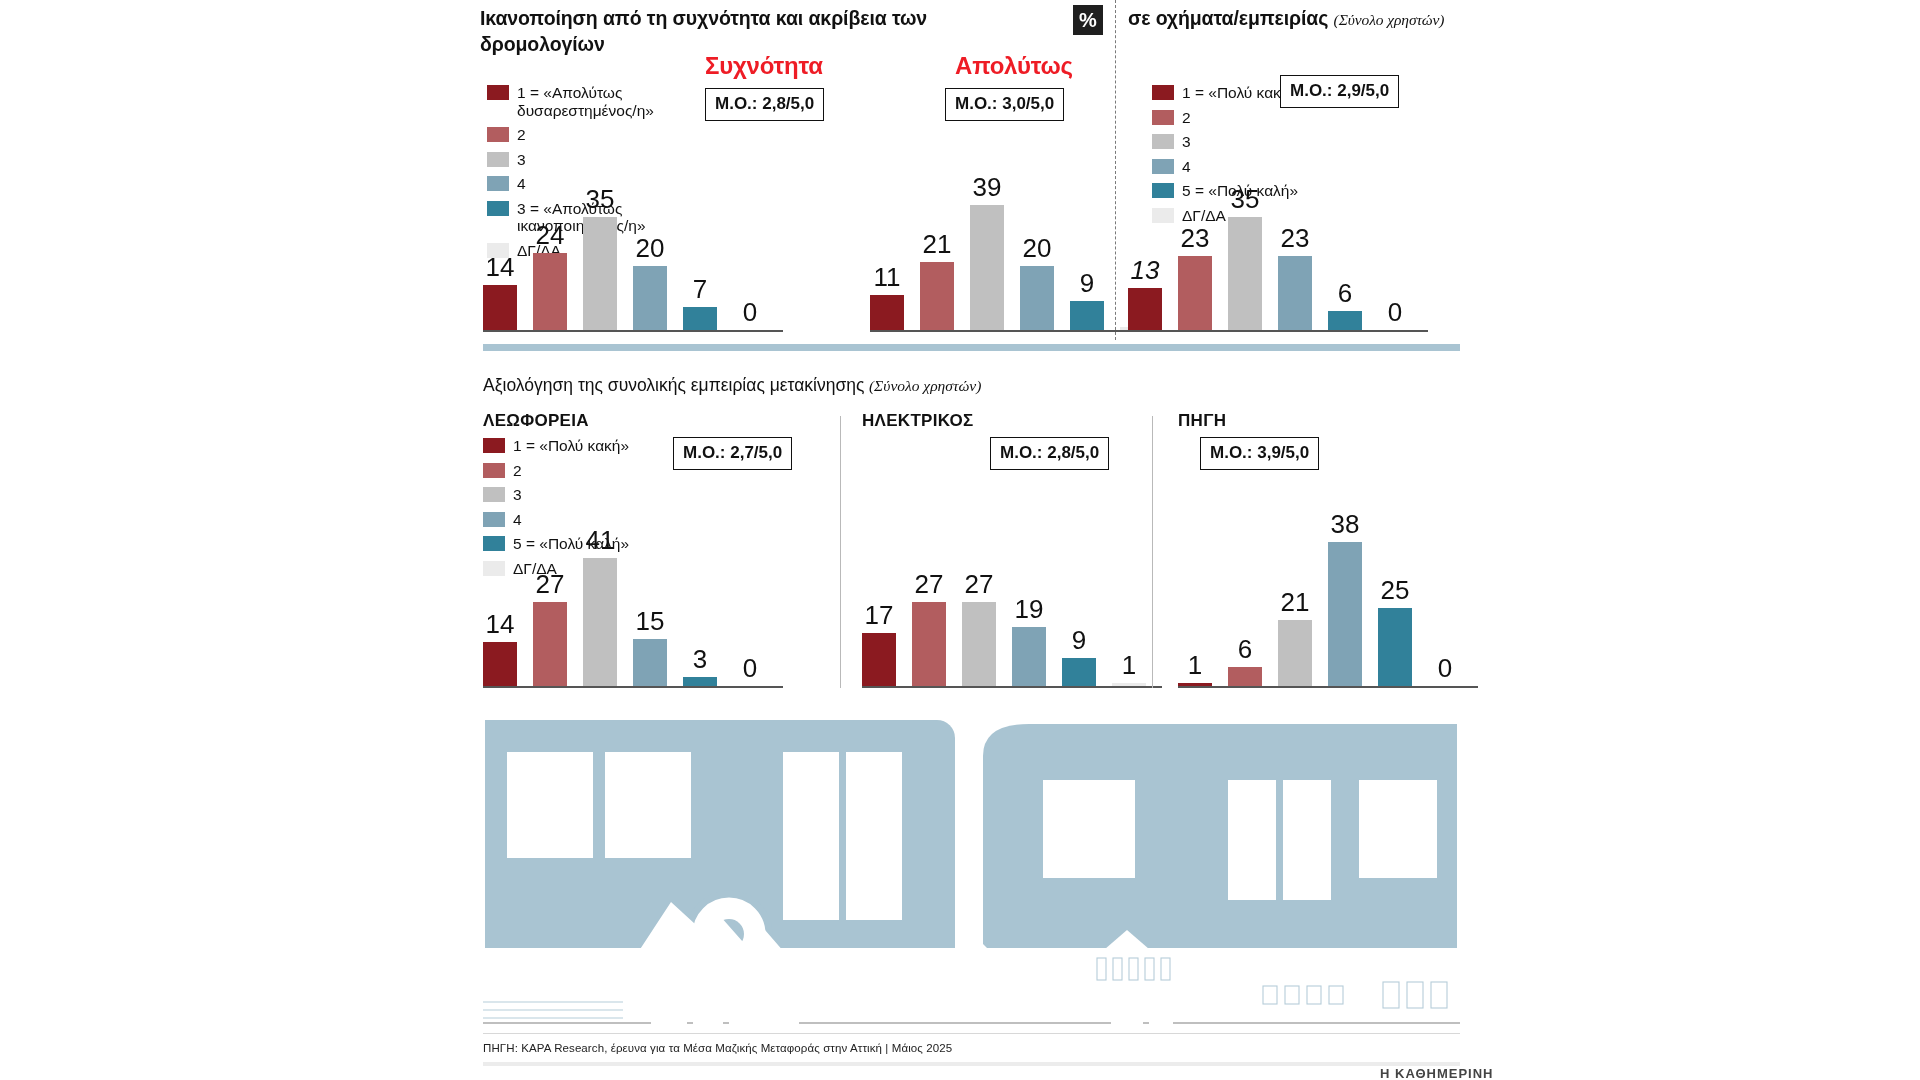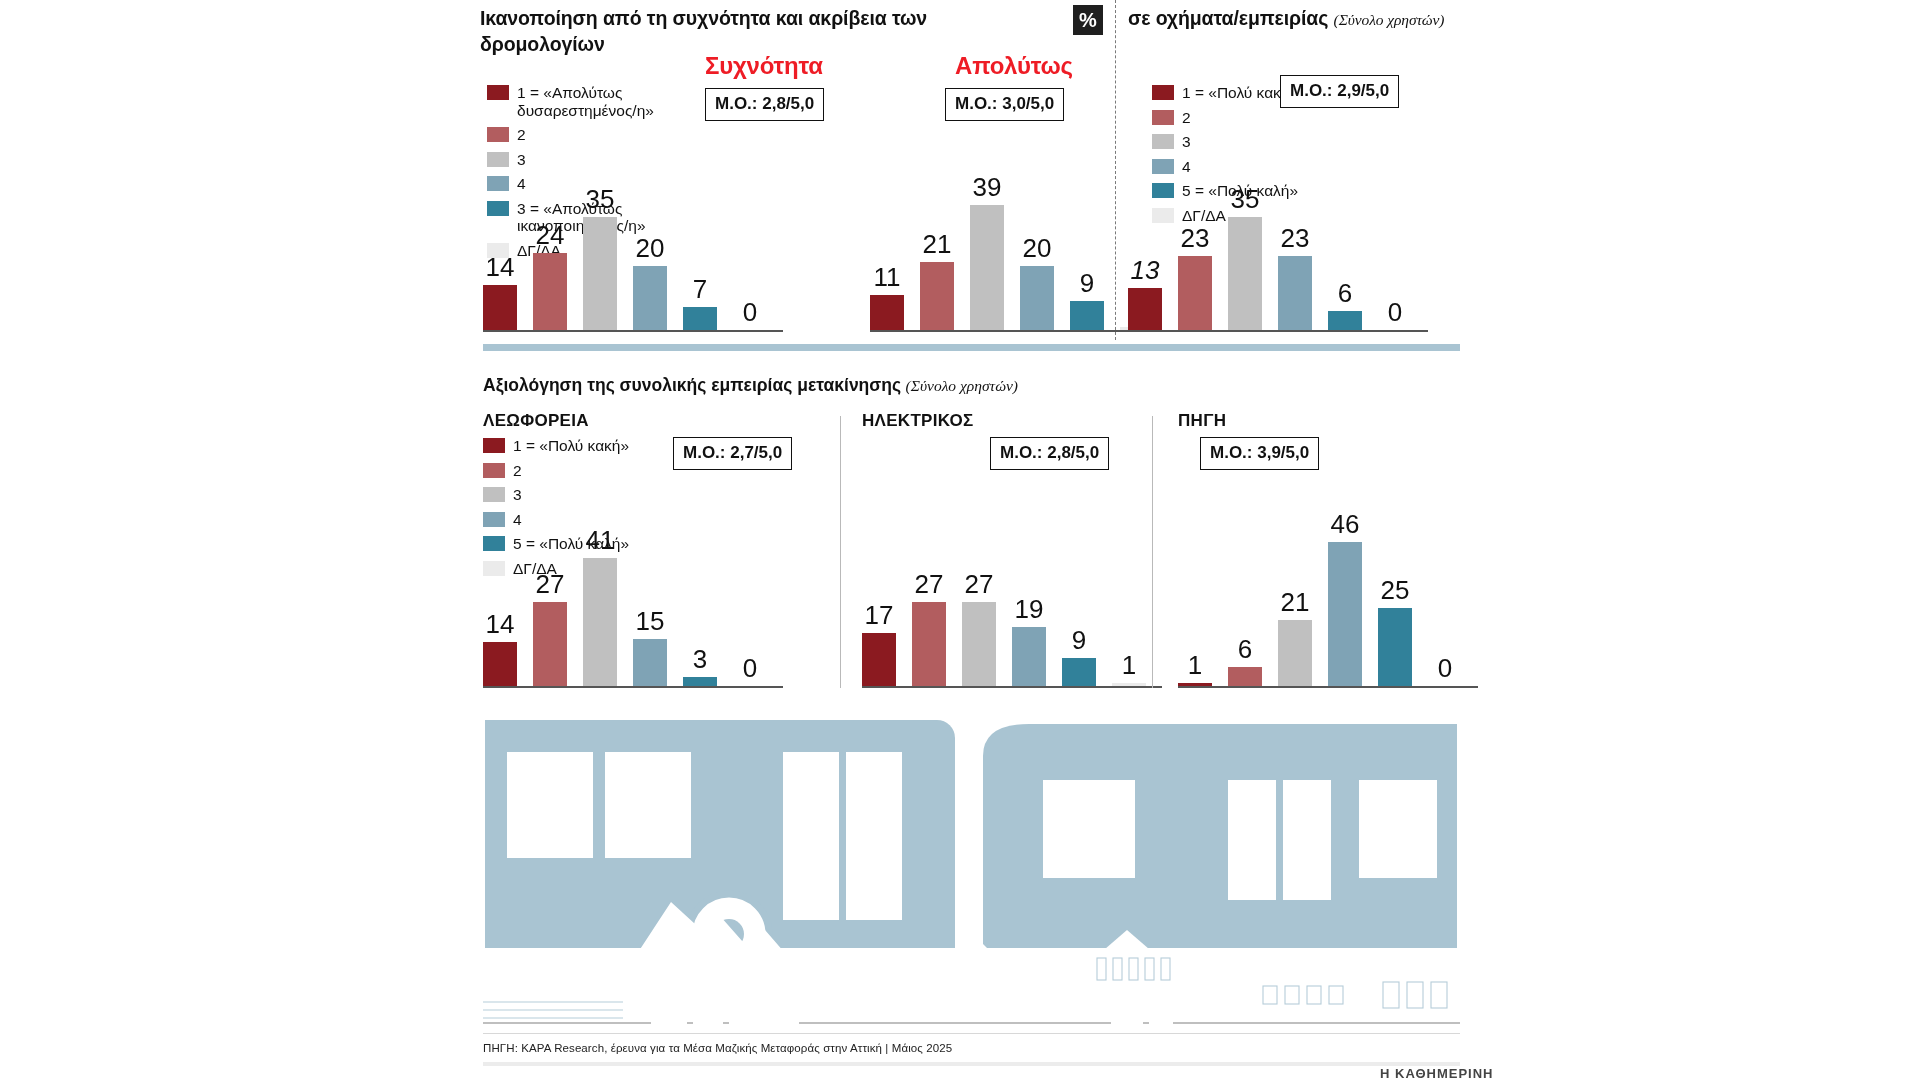--- a/index.html
+++ b/index.html
@@ -27,21 +27,21 @@
   .leg-tx{white-space:pre-line;}
 
   
   .chart{position:absolute;}
   .baseline{position:absolute;left:0;bottom:0;height:1.6px;background:#555;}
   .bars{position:absolute;left:0;bottom:1.6px;display:flex;align-items:flex-end;}
   .bcol{display:flex;flex-direction:column;align-items:center;justify-content:flex-end;position:relative;}
   .bval{font-size:24px;color:#111;line-height:1;margin-bottom:5px;white-space:nowrap;}
   .brect{width:100%;}
 
-  .sect-ttl{font-weight:bold;font-size:17.5px;color:#111;}
+  .sect-ttl{font-weight:normal;font-size:17.5px;color:#111;}
   .panel-ttl{font-weight:bold;font-size:17px;letter-spacing:.3px;color:#111;}
 
   .hr-blue{position:absolute;background:#a9c4d2;}
   .vdash{position:absolute;border-left:1.6px dashed #7a7a7a;}
   .vline{position:absolute;background:#b9b9b9;}
 
   .src{font-size:11.5px;color:#222;letter-spacing:.1px;}
   .brand{font-size:13px;font-weight:bold;letter-spacing:1px;color:#444;}
   .rule{position:absolute;background:#d8d8d8;}
 </style>
@@ -342,21 +342,21 @@
         </div>
         <div class="bcol" title="2: 6%" style="width: 34px; margin-right: 16px;">
           <div class="bval" style="font-size: 26px;">6</div>
           <div class="brect" style="height: 19px; background: rgb(178, 93, 95);"></div>
         </div>
         <div class="bcol" title="3: 21%" style="width: 34px; margin-right: 16px;">
           <div class="bval" style="font-size: 26px;">21</div>
           <div class="brect" style="height: 66px; background: rgb(192, 192, 192);"></div>
         </div>
         <div class="bcol" title="4: 46%" style="width: 34px; margin-right: 16px;">
-          <div class="bval" style="font-size: 26px;">46</div>
+          <div class="bval" style="font-size: 26px;">38</div>
           <div class="brect" style="height: 144px; background: rgb(127, 163, 181);"></div>
         </div>
         <div class="bcol" title="5: 25%" style="width: 34px; margin-right: 16px;">
           <div class="bval" style="font-size: 26px;">25</div>
           <div class="brect" style="height: 78px; background: rgb(49, 129, 154);"></div>
         </div>
         <div class="bcol" title="ΔΓ/ΔΑ: 0%" style="width: 34px; margin-right: 16px;">
           <div class="bval" style="font-size: 26px;">0</div>
           <div class="brect" style="height: 0px; background: rgb(235, 235, 235);"></div>
         </div>

